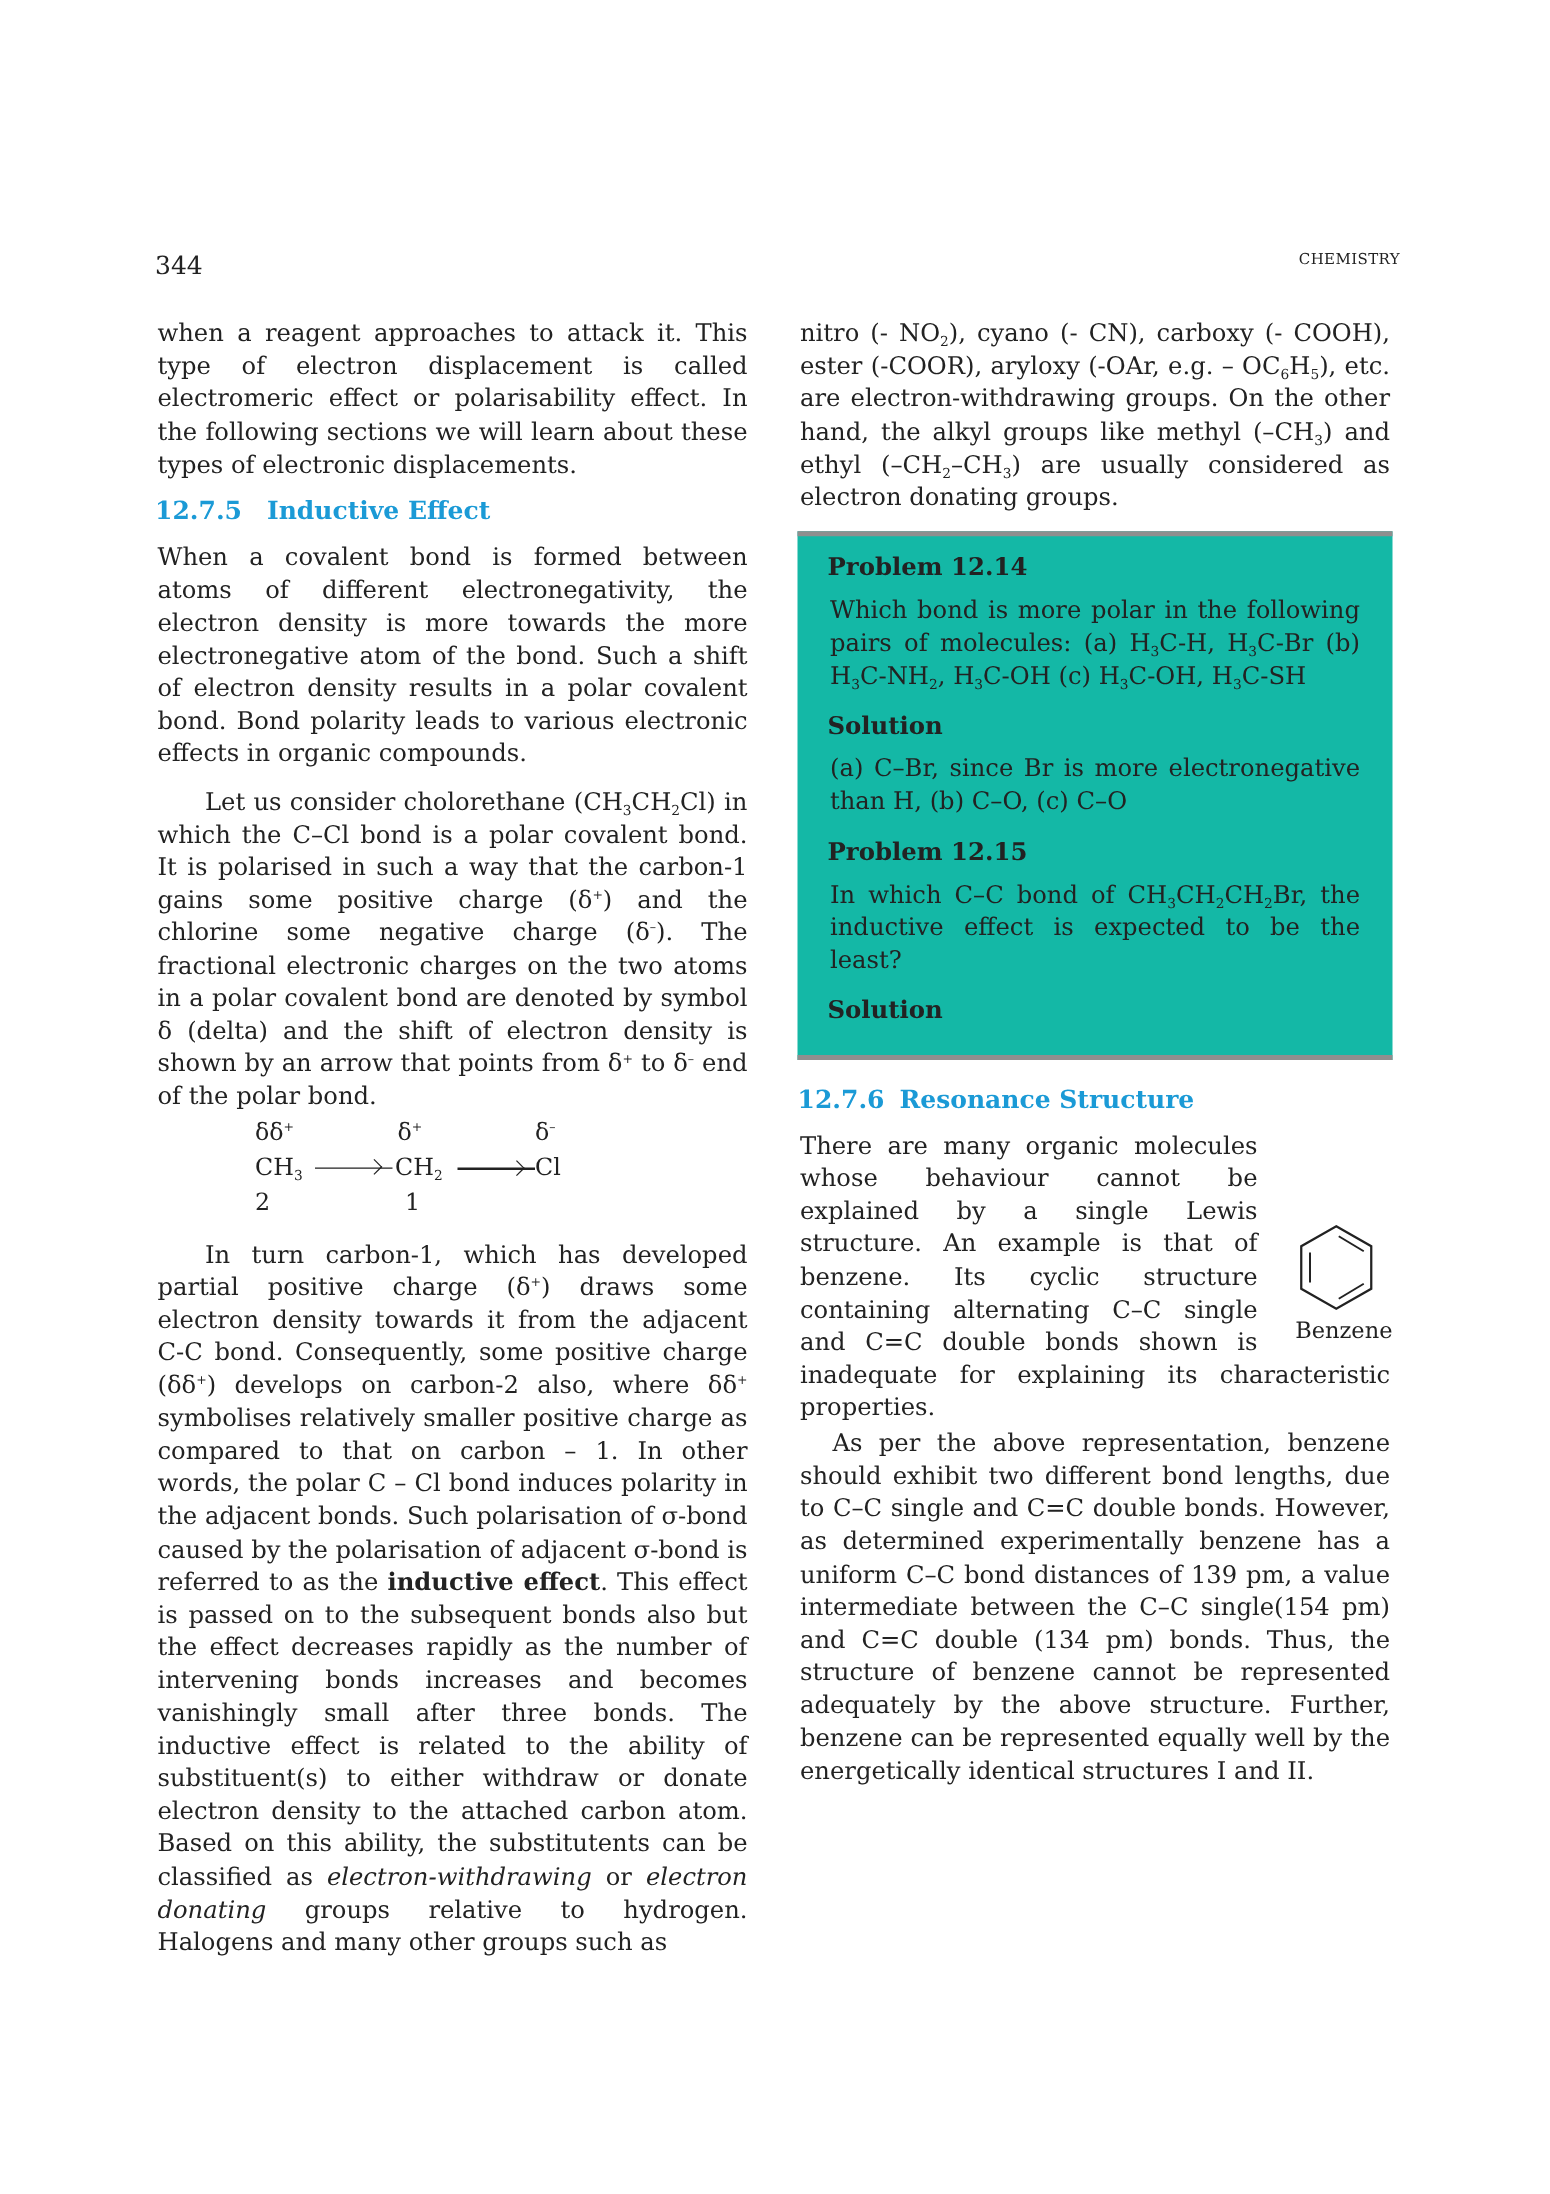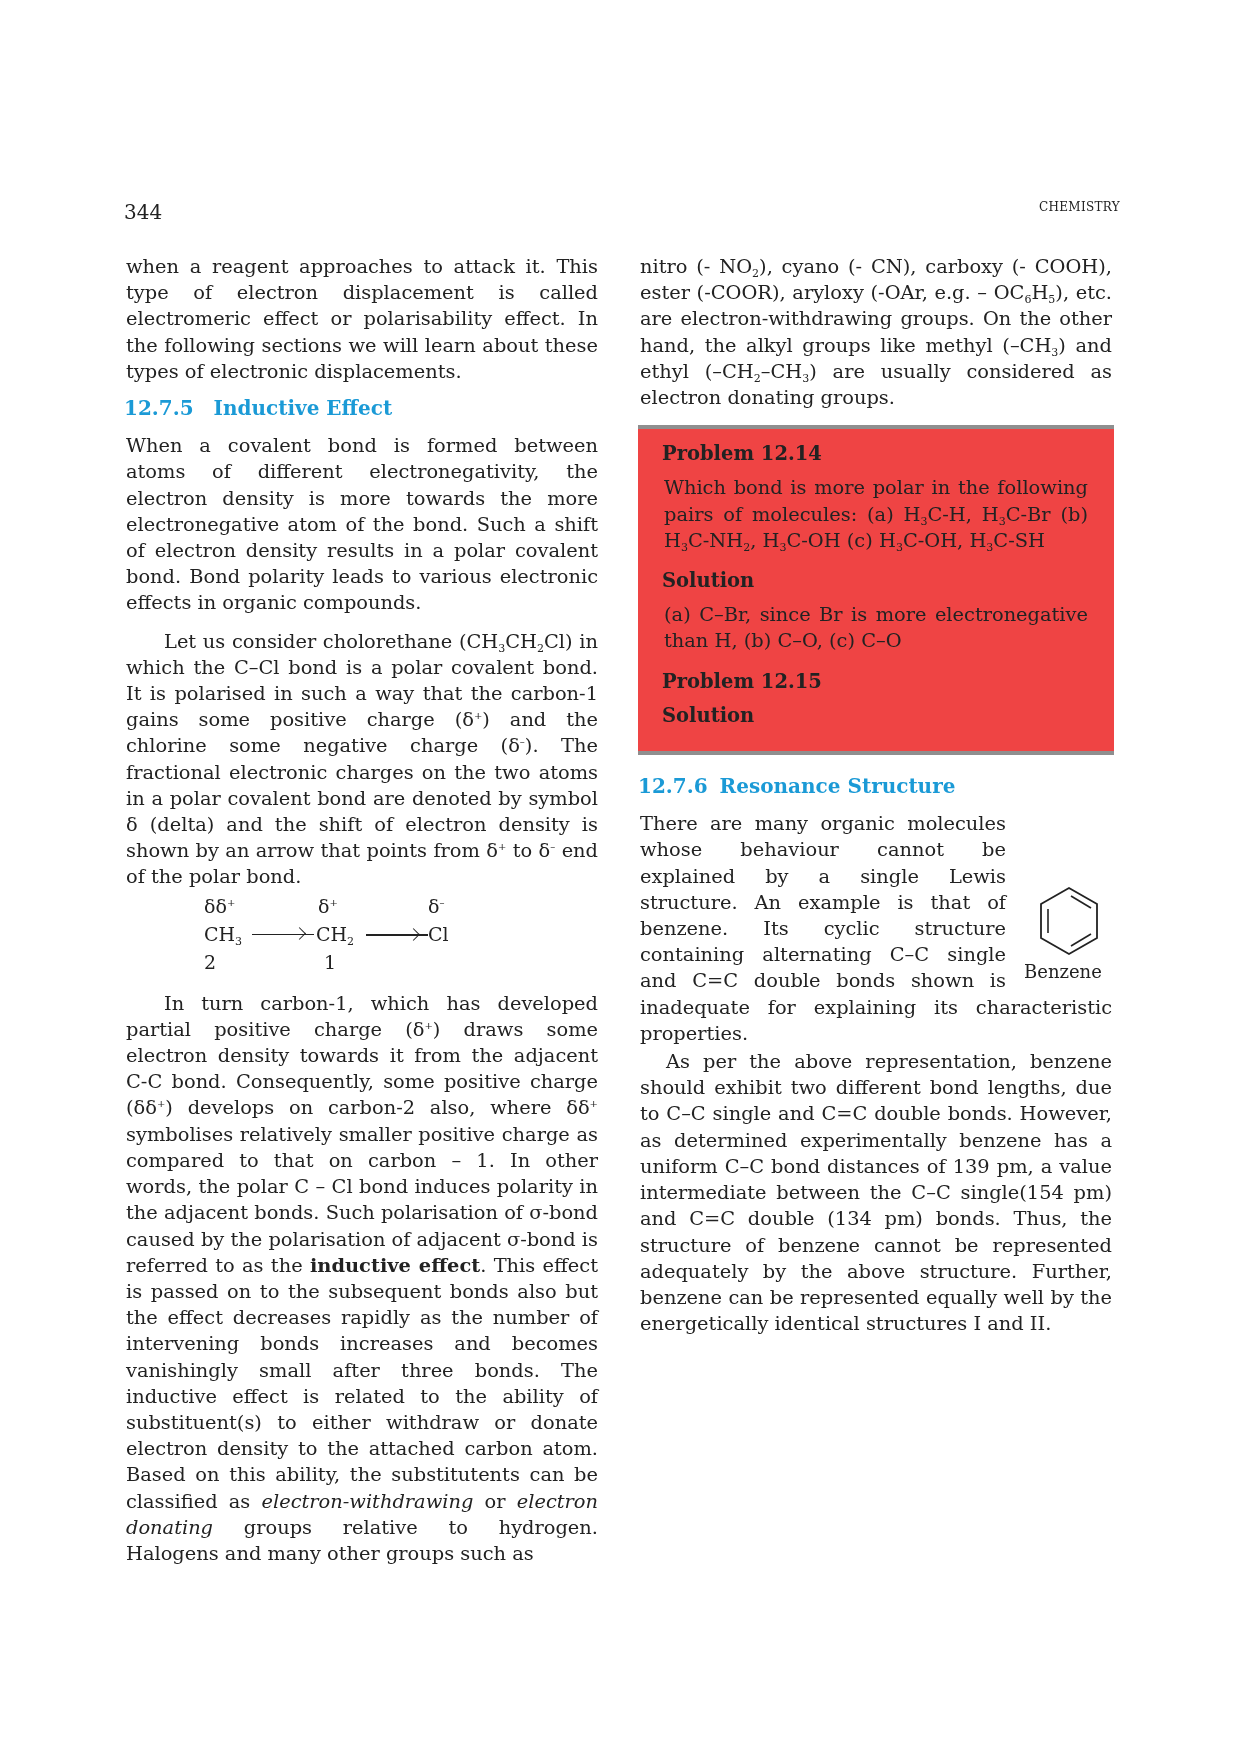--- a/index.html
+++ b/index.html
@@ -16,25 +16,25 @@
   .sec-head .num { margin-right:20px; }
   sub { font-size:11px; vertical-align:-4px; line-height:0; }
   sup { font-size:10px; vertical-align:7px; line-height:0; }
   .gap { height:8px; }
   .eq { position:relative; height:84px; margin:0 0 14px 0; font-size:19px; }
   .eq span { position:absolute; }
   .arrow { position:absolute; height:0; border-top:1.4px solid #222; }
   .arrow.bold { border-top-width:2.4px; }
   .arrow::after { content:""; position:absolute; right:10px; top:-6px; width:8px; height:8px;
                   border-right:1.6px solid #222; border-top:1.6px solid #222; transform:rotate(45deg); }
-  .box { background:#ef4444; border-top:4px solid #8f8f8f; border-bottom:4px solid #8f8f8f;
+  .box { background:#14b8a6; border-top:4px solid #8f8f8f; border-bottom:4px solid #8f8f8f;
          padding:12px 24px 14px 24px; margin:14px 0 18px 0; }
   .box .ph { font-weight:bold; font-size:19.5px; margin:0 0 8px 0; }
   .box p.txt { margin-bottom:14px; }
-  .benz-wrap { float:right; width:90px; margin:4px 0 0 18px; text-align:left; font-size:18px; }
+  .benz-wrap { float:right; width:90px; margin:4px 0 0 18px; text-align:right; font-size:18px; }
   .benz-wrap svg { display:block; margin:0 auto 2px auto; }
   b.term { font-weight:bold; }
   i.emph { font-style:italic; }
 </style>
 </head>
 <body>
 
 <div class="page-num">344</div>
 <div class="running-head">CHEMISTRY</div>
 
@@ -67,20 +67,21 @@
 
 <div class="col right">
   <p><span>nitro (- NO</span><sub>2</sub><span>),  cyano  (- CN), carboxy  (- COOH), ester  (-COOR), aryloxy (-OAr, e.g. – OC</span><sub>6</sub><span>H</span><sub>5</sub><span>), etc. are electron-withdrawing groups. On the other hand, the alkyl groups  like  methyl (–CH</span><sub>3</sub><span>) and ethyl (–CH</span><sub>2</sub><span>–CH</span><sub>3</sub><span>) are usually considered as electron donating groups.</span></p>
 
   <div class="box">
     <div class="ph">Problem 12.14</div>
     <p class="txt"><span>Which bond is more polar in the following pairs of  molecules: (a) H</span><sub>3</sub><span>C-H, H</span><sub>3</sub><span>C-Br (b) H</span><sub>3</sub><span>C-NH</span><sub>2</sub><span>, H</span><sub>3</sub><span>C-OH  (c) H</span><sub>3</sub><span>C-OH, H</span><sub>3</sub><span>C-SH</span></p>
     <div class="ph">Solution</div>
     <p class="txt">(a) C–Br, since Br is more electronegative than H, (b) C–O, (c) C–O</p>
     <div class="ph">Problem 12.15</div>
+    <p class="txt"><span>In which C–C bond of CH</span><sub>3</sub><span>CH</span><sub>2</sub><span>CH</span><sub>2</sub><span>Br, the inductive effect is expected to be  the least?</span></p>
     <div class="ph">Solution</div>
   </div>
 
   <div class="sec-head">
     <span class="num" style="margin-right:12px;">12.7.6</span><span>Resonance Structure</span>
   </div>
 
   <div class="benz-wrap" style="margin-top:74px;">
     <svg width="64" height="72" viewBox="0 0 64 72">
       <polygon points="32,3 60,19 60,53 32,69 4,53 4,19" fill="none" stroke="#222" stroke-width="1.8"></polygon>

